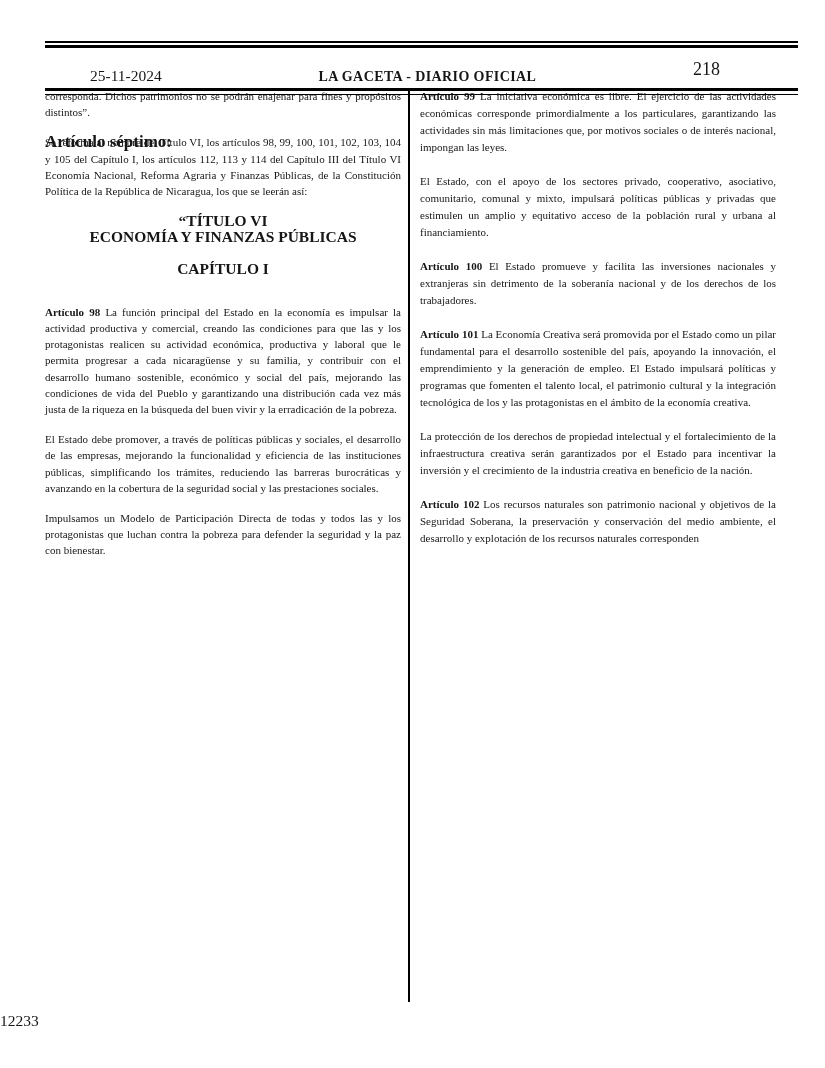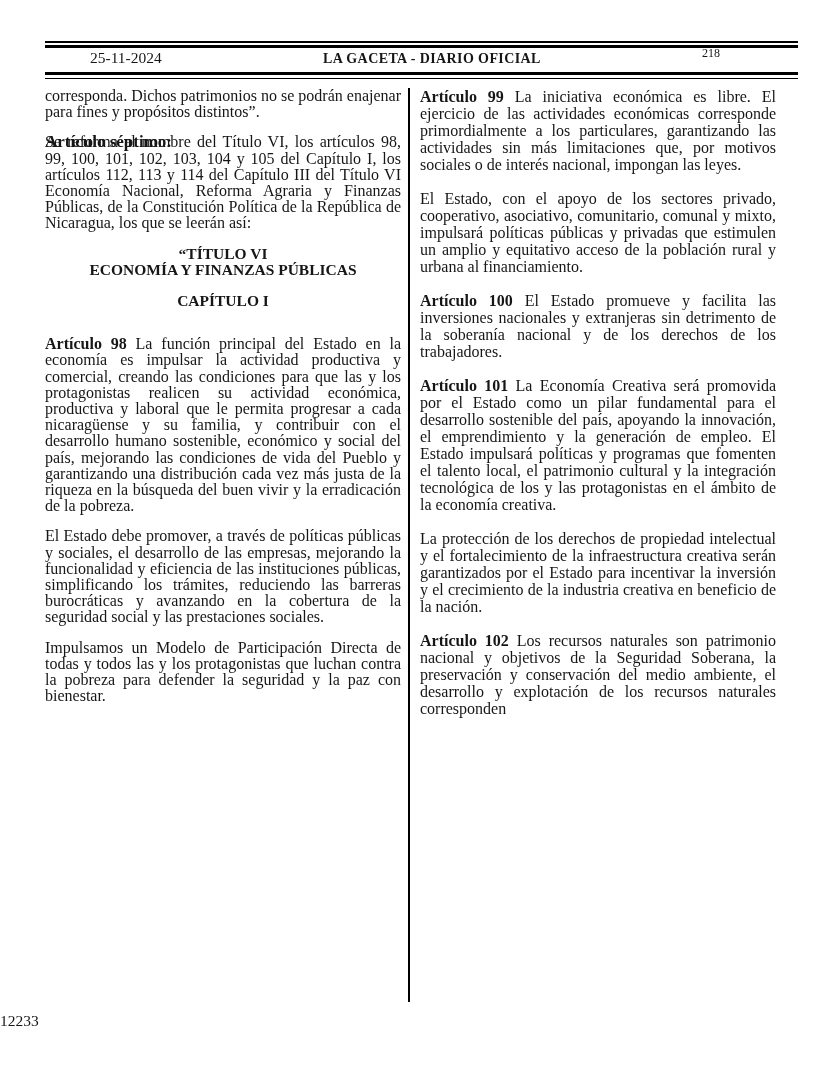--- a/index.html
+++ b/index.html
@@ -25,38 +25,38 @@
     width: 753px;
   }
   .rule-thin  { height: 1.5px; background: #000; }
   .rule-thick { height: 3px;   background: #000; }
   .rules-top .rule-thick { margin-top: 2.5px; }
   .rules-bottom .rule-thin { margin-top: 2.5px; }
   .masthead-row {
     display: flex;
     align-items: baseline;
     height: 21px;
-    padding: 1px 0 2px 0;
+    padding: 17px 0 2px 0;
   }
   .masthead-date {
     margin-left: 45px;
     font-size: 15.5px;
     white-space: nowrap;
   }
   .masthead-title {
     flex: 1;
     text-align: center;
     font-size: 14px;
     font-weight: bold;
     letter-spacing: 0.4px;
     white-space: nowrap;
   }
   .masthead-page {
     margin-right: 78px;
-    font-size: 12px;
+    font-size: 18px;
     transform: translateY(-6px);
     white-space: nowrap;
   }
 
   
   .content {
     position: absolute;
     top: 88px;
     left: 45px;
     width: 740px;
@@ -70,21 +70,21 @@
     width: 2px;
     height: 914px;
     background: #000;
     margin-left: 7px;
     flex-shrink: 0;
   }
 
   
   p.body {
     margin: 0 0 14px 0;
-    font-size: 16px;
+    font-size: 11px;
     line-height: 16.2px;
     text-align: justify;
   }
   .col-right p.body {
     line-height: 17px;
     margin-bottom: 17px;
   }
   .ind { margin-left: 135px; }
   .runin { font-weight: bold; }
 

